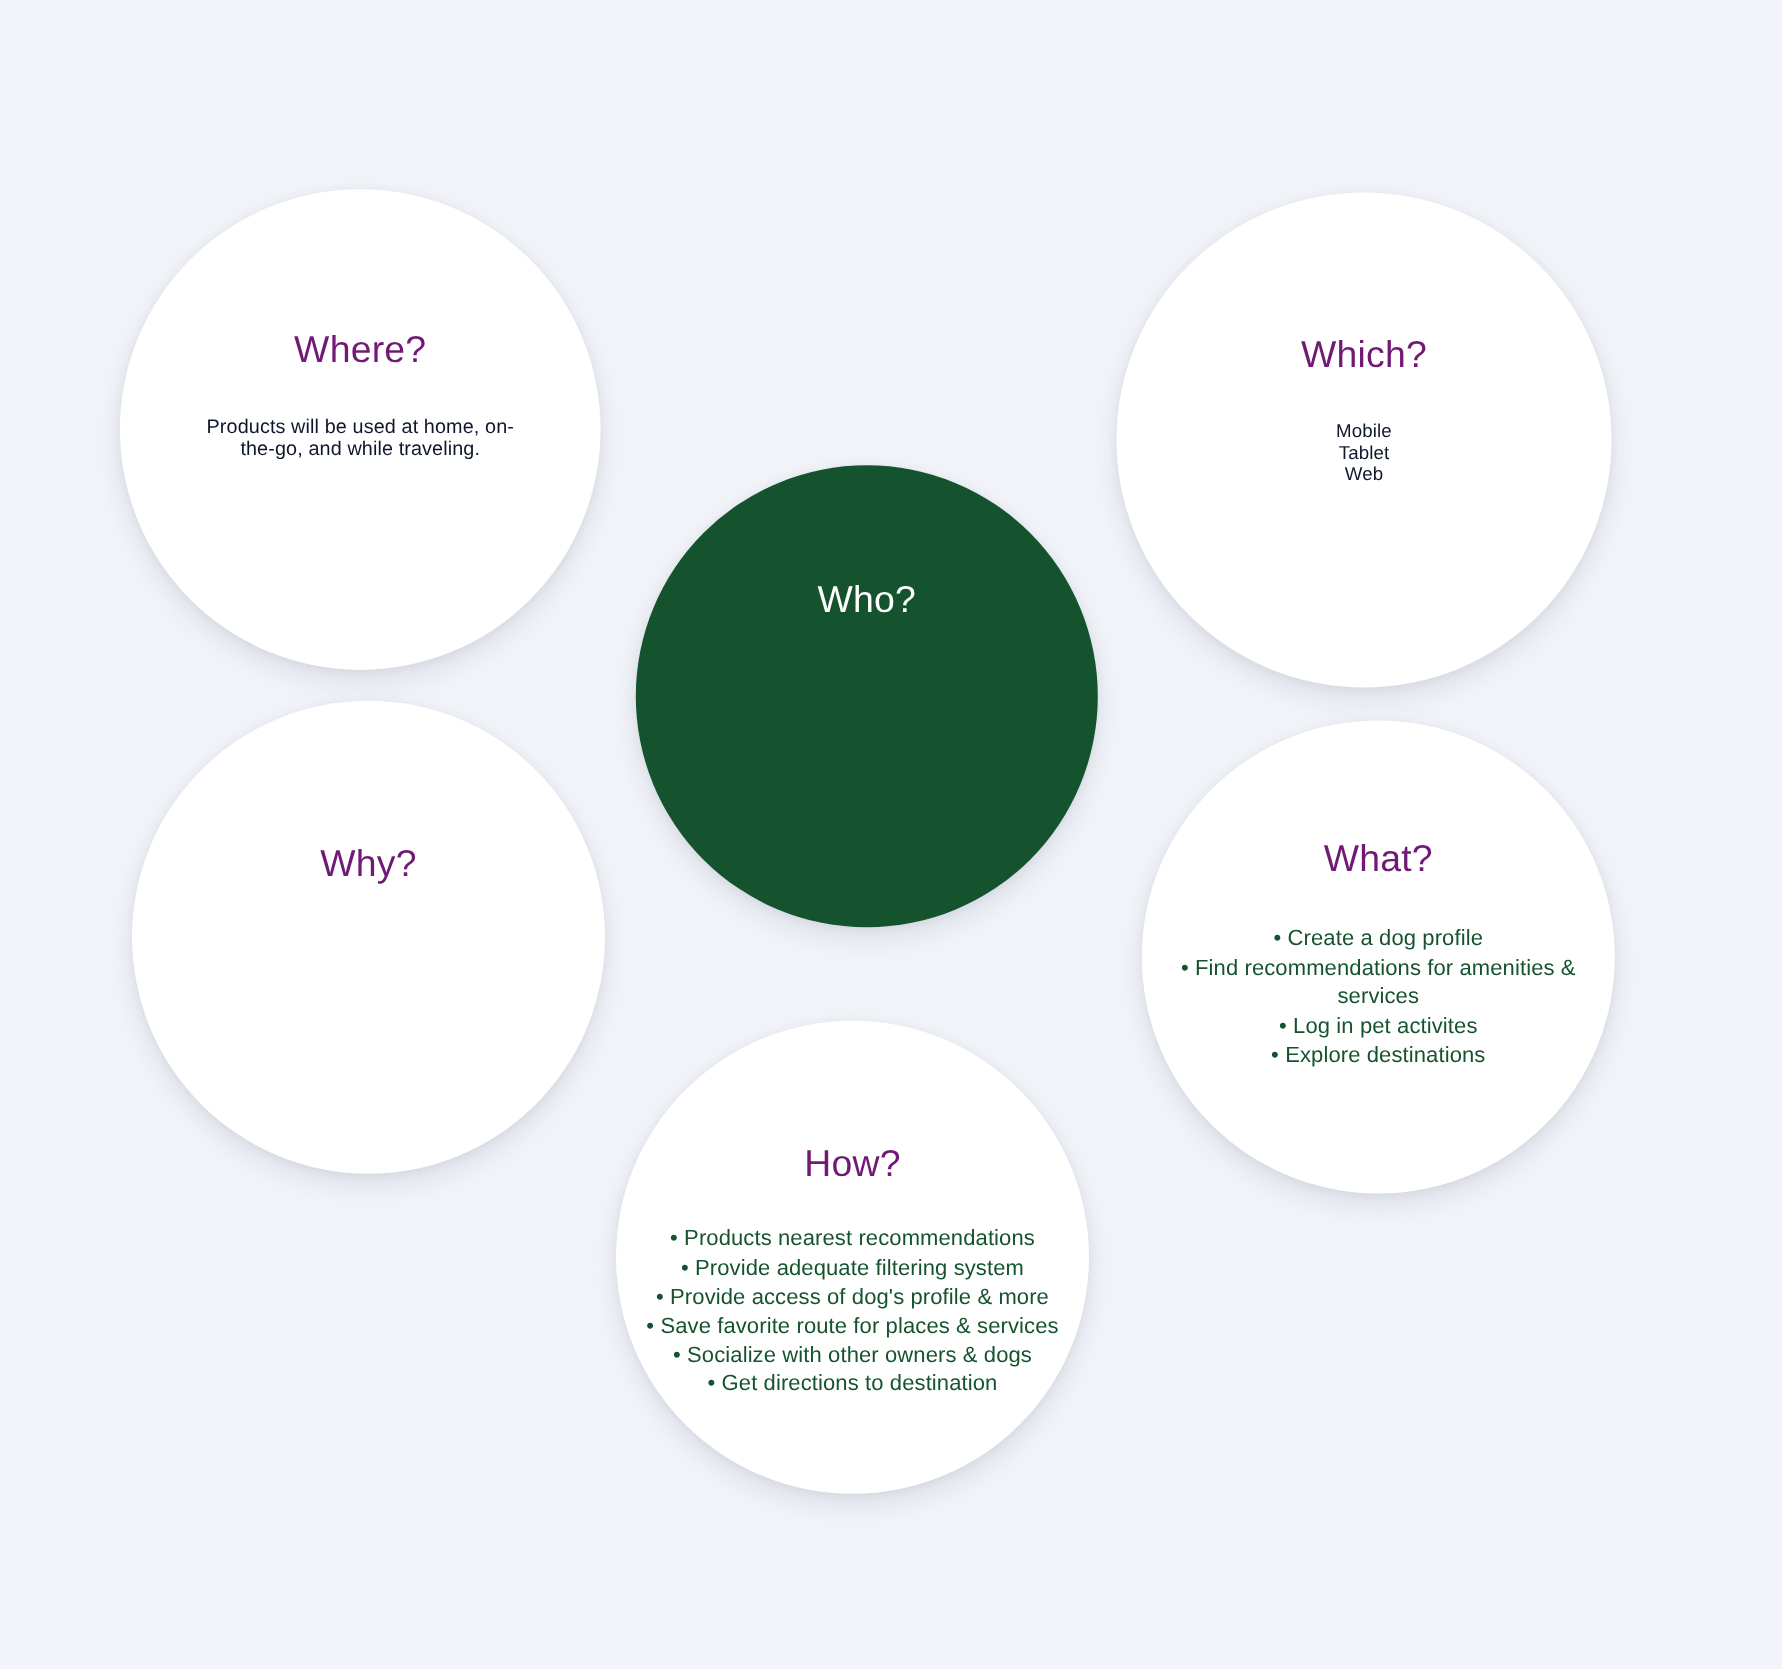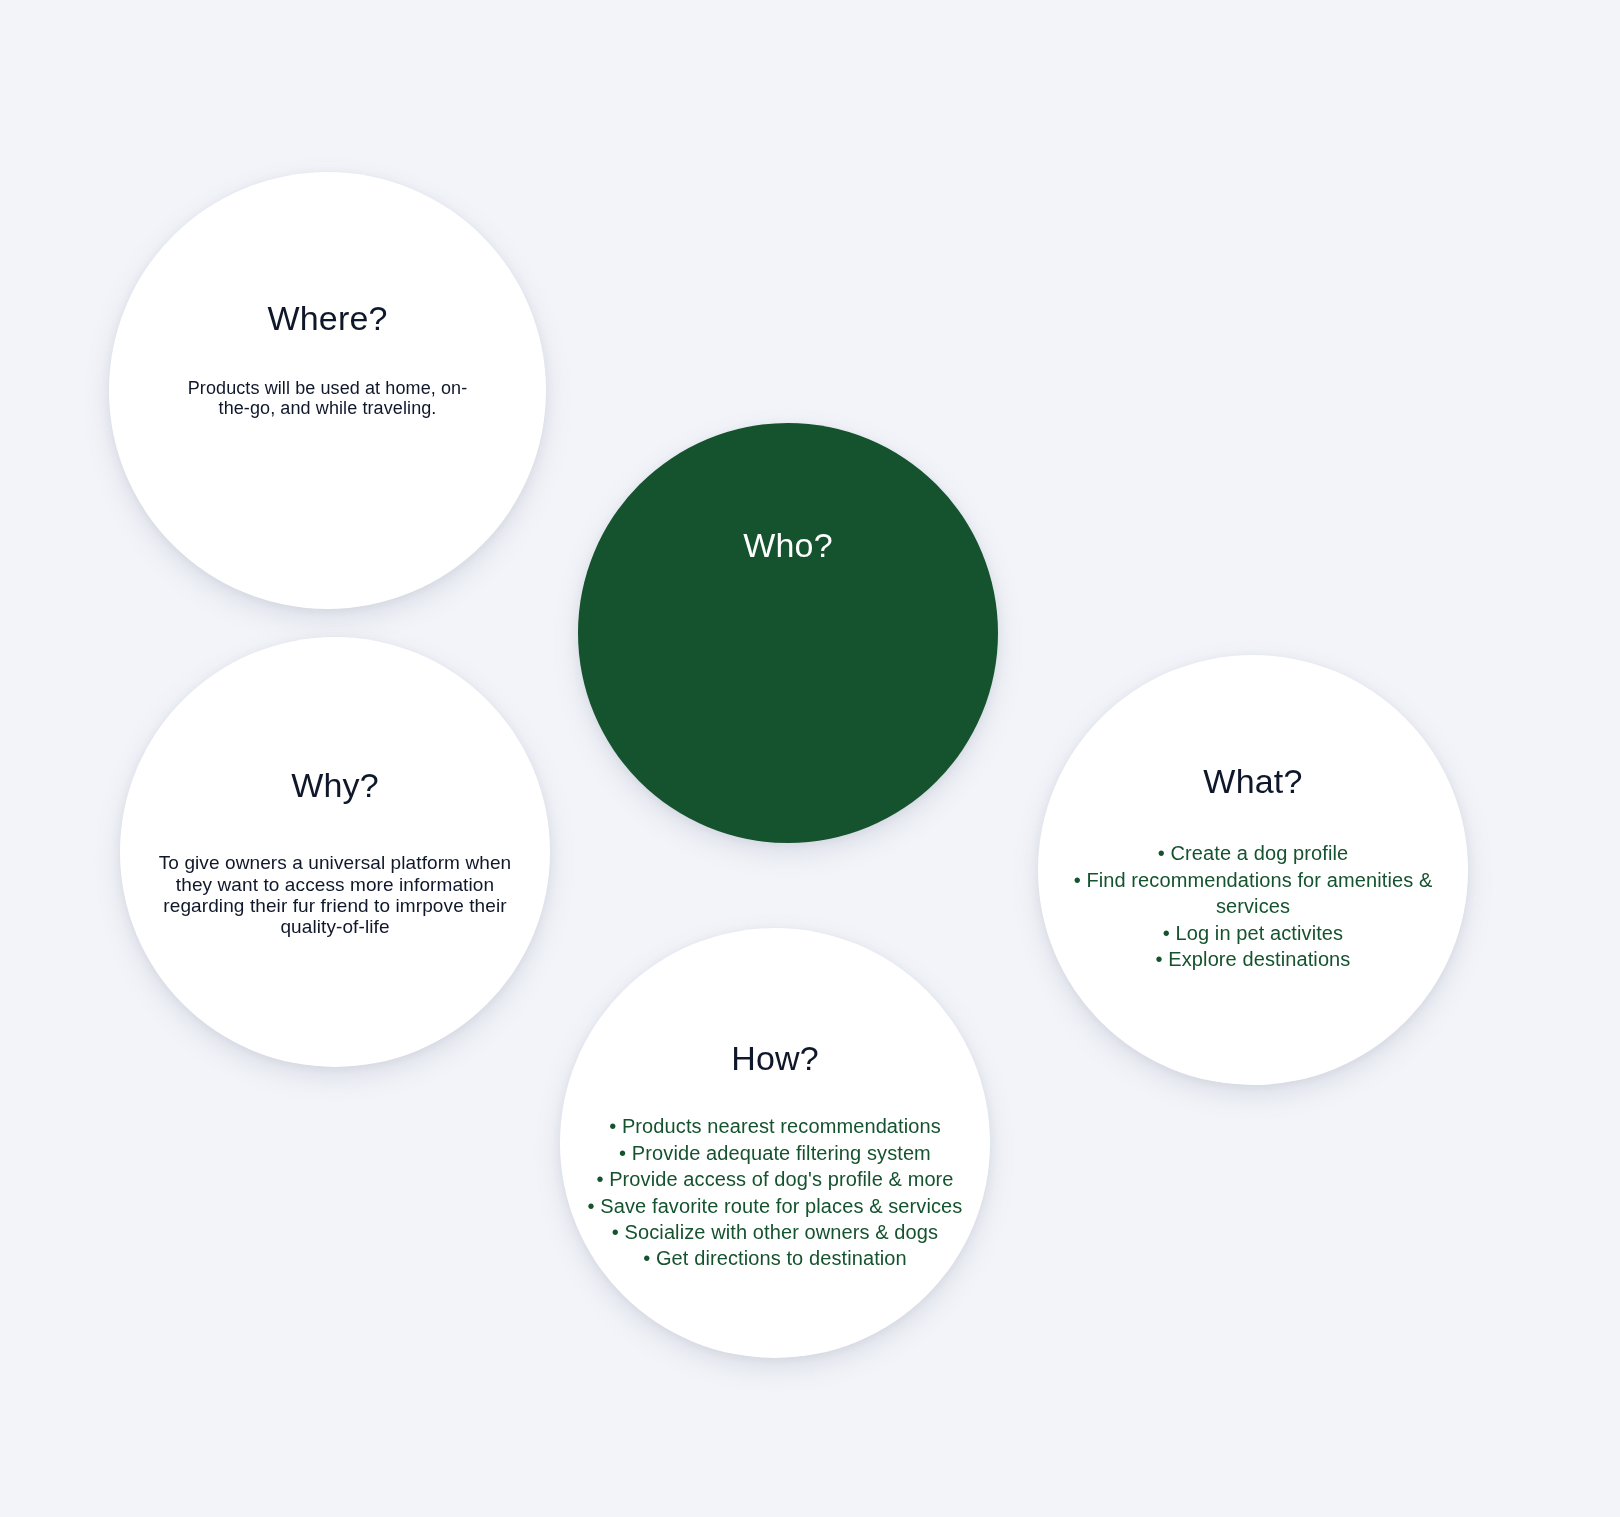--- a/index.html
+++ b/index.html
@@ -32,21 +32,21 @@
     text-align: center;
   }
   .bubble.accent {
     background: #14532d;
     color: #ffffff;
   }
   .bubble-title {
     font-size: 34px;
     font-weight: 400;
     letter-spacing: 0.2px;
-    color: #0f172a;
+    color: #701a75;
     line-height: 1.1;
   }
   .bubble.accent .bubble-title {
     color: #ffffff;
   }
   .bubble-body {
     font-size: 18px;
     font-weight: 400;
     line-height: 1.08;
     color: #0f172a;
@@ -97,28 +97,33 @@
 </head>
 <body>
 
 <div id="canvas">
 
   <div class="bubble" id="bubble-where">
     <div class="bubble-title">Where?</div>
     <div class="bubble-body">Products will be used at home, on-the-go, and while traveling.</div>
   </div>
 
+  <div class="bubble" id="bubble-which">
+    <div class="bubble-title">Which?</div>
+    <div class="bubble-body">Mobile
+Tablet
+Web</div>
+  </div>
 
   <div class="bubble accent" id="bubble-who">
     <div class="bubble-title">Who?</div>
   </div>
 
   <div class="bubble" id="bubble-why">
     <div class="bubble-title">Why?</div>
-    <div class="bubble-body">To give owners a universal platform when they want to access more information regarding their fur friend to imrpove their quality-of-life</div>
   </div>
 
   <div class="bubble" id="bubble-what">
     <div class="bubble-title">What?</div>
     <ul class="bubble-list">
         <li>• Create a dog profile</li>
         <li>• Find recommendations for amenities &amp; services</li>
         <li>• Log in pet activites</li>
         <li>• Explore destinations</li>
       </ul>

